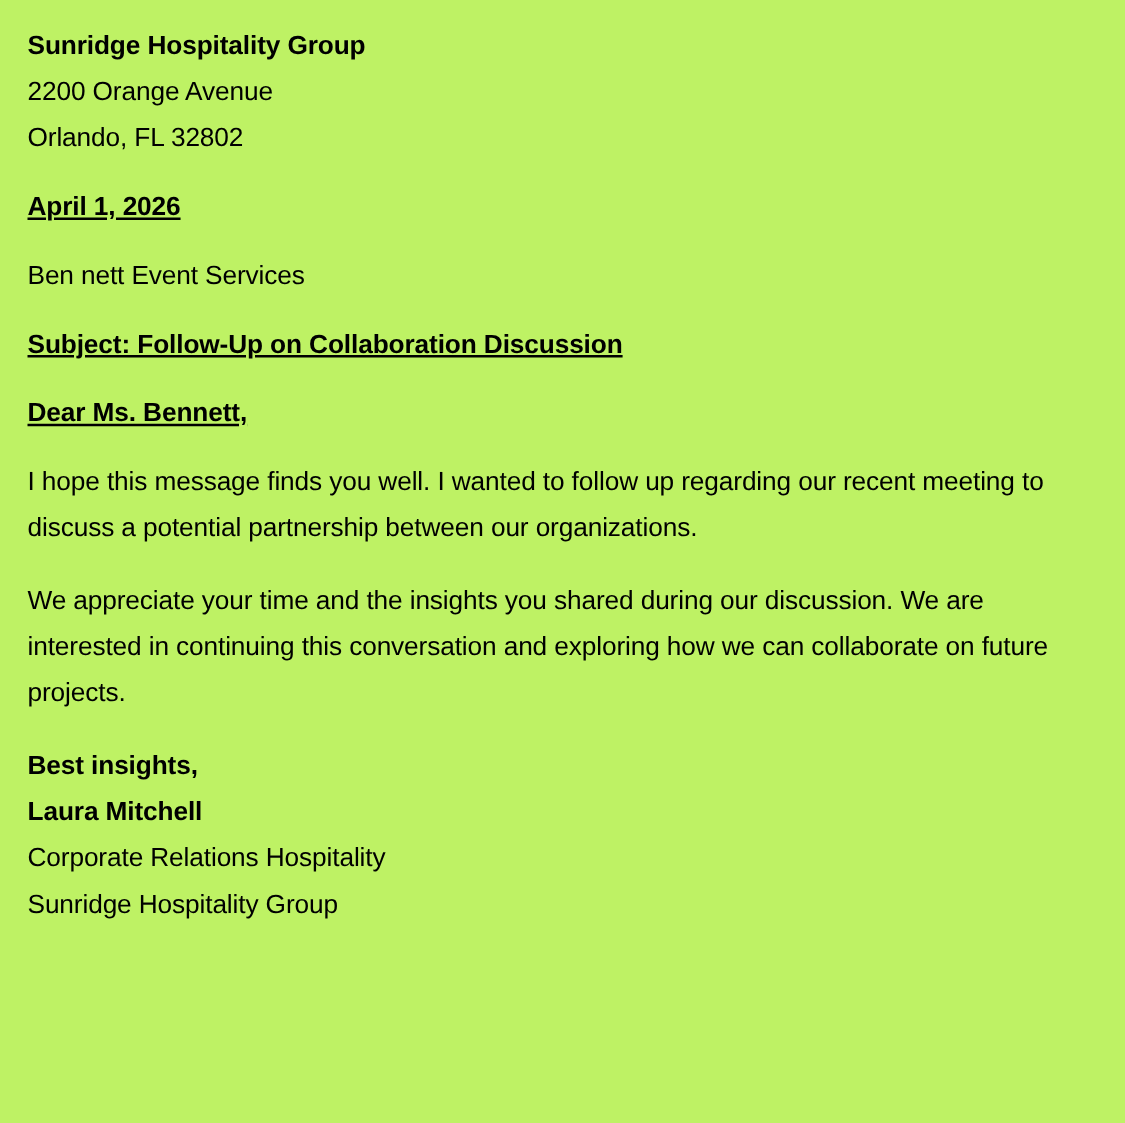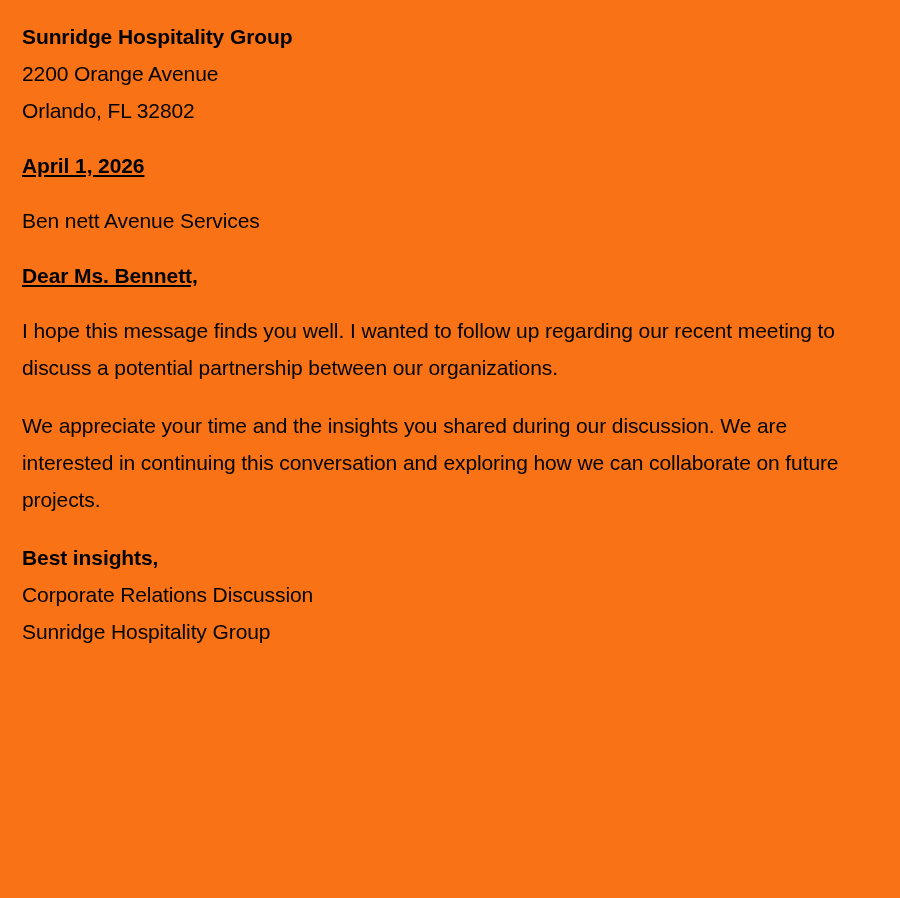--- a/index.html
+++ b/index.html
@@ -12,21 +12,21 @@
     height: 898px;
     font-family: "Liberation Sans", sans-serif;
     color: #000000;
     -webkit-font-smoothing: antialiased;
   }
   .page {
     box-sizing: border-box;
     width: 900px;
     height: 898px;
     padding: 18px 22px 0 22px;
-    background: #f97316;
+    background: #bef264;
   }
   .doc {
     width: 840px;
   }
   
   .block {
     font-size: 21px;
     line-height: 37px;
     letter-spacing: -0.1px;
   }
@@ -69,29 +69,31 @@
 
     <div class="block group">
       <span class="line bold">Sunridge Hospitality Group</span>
       <span class="line regular">2200 Orange Avenue</span>
       <span class="line regular">Orlando, FL 32802</span>
     </div>
 
     <div class="block single bold">April 1, 2026</div>
 
     <div class="block group">
-      <span class="line regular">Ben nett Avenue Services</span>
+      <span class="line regular">Ben nett Event Services</span>
     </div>
 
+    <div class="block single bold">Subject: Follow-Up on Collaboration Discussion</div>
 
     <div class="block single bold">Dear Ms. Bennett,</div>
 
     <p class="block para regular">I hope this message finds you well. I wanted to follow up regarding our recent meeting to discuss a potential partnership between our organizations.</p>
     <p class="block para regular">We appreciate your time and the insights you shared during our discussion. We are interested in continuing this conversation and exploring how we can collaborate on future projects.</p>
 
     <div class="block group signature">
       <span class="line bold">Best insights,</span>
-      <span class="line regular">Corporate Relations Discussion</span>
+      <span class="line bold">Laura Mitchell</span>
+      <span class="line regular">Corporate Relations Hospitality</span>
       <span class="line regular">Sunridge Hospitality Group</span>
     </div>
 
   </div>
 </div>
 
 </body></html>

